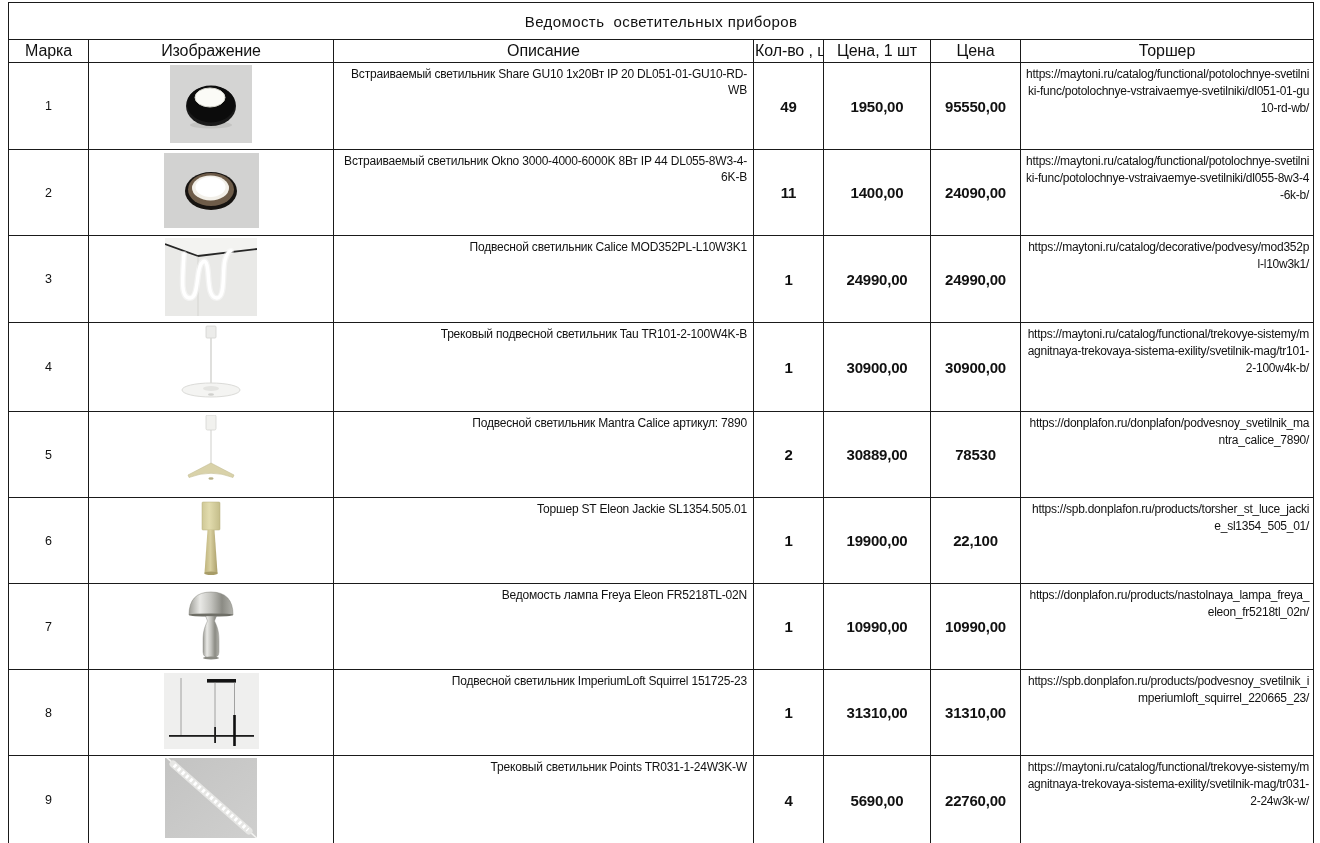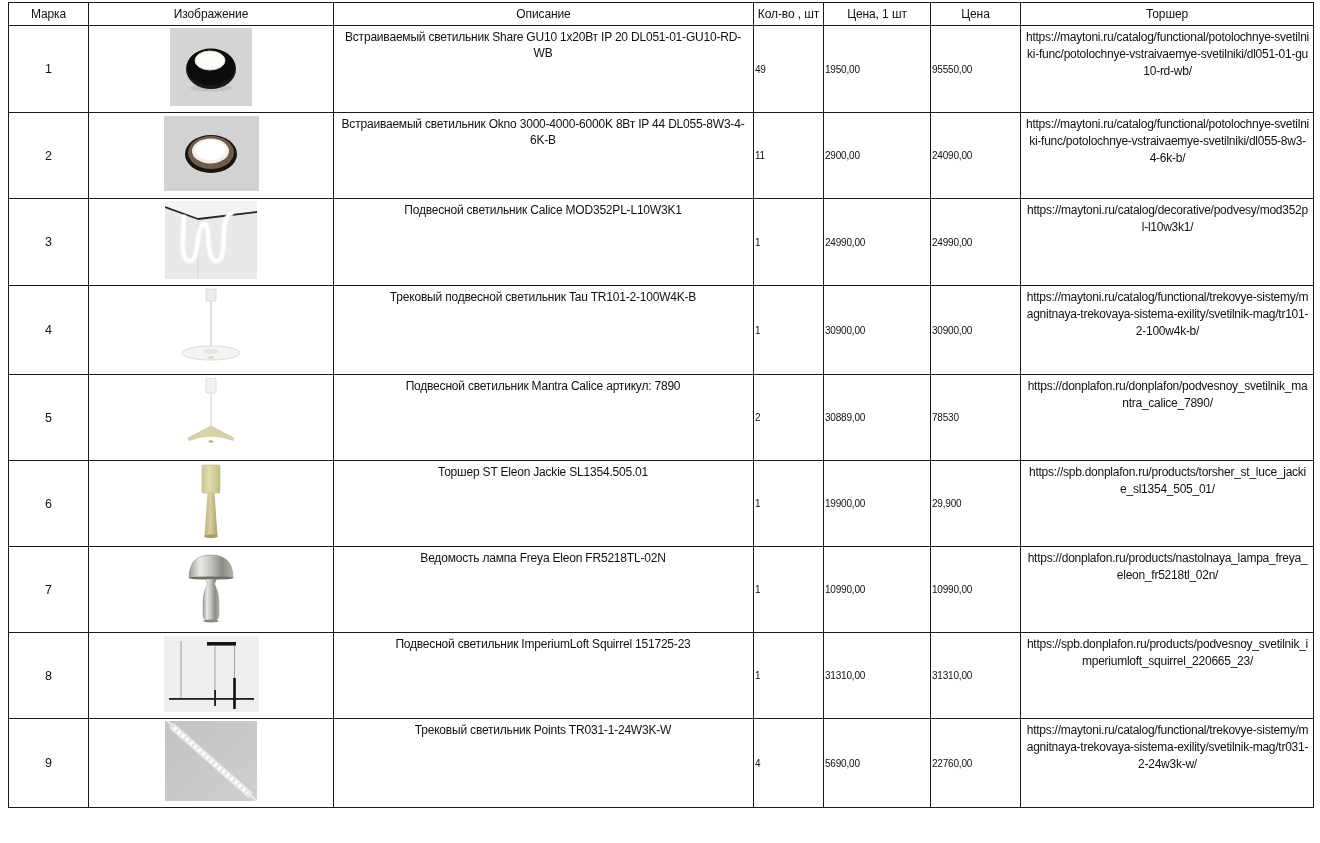--- a/index.html
+++ b/index.html
@@ -4,29 +4,29 @@
 <style>
   html,body{margin:0;padding:0;background:#ffffff;}
   body{width:1320px;height:843px;overflow:hidden;
        font-family:"Liberation Sans","DejaVu Sans",sans-serif;color:#111;}
   .sheet{position:relative;width:1320px;height:843px;background:#fff;}
   table.spec{border-collapse:collapse;table-layout:fixed;
              margin:2px 0 0 8px;width:1305px;}
   table.spec th,table.spec td{border:1px solid #1a1a1a;overflow:hidden;}
   .title-cell{height:34px;text-align:center;vertical-align:middle;
               font-size:15px;font-weight:normal;letter-spacing:.4px;white-space:pre;}
-  .hdr{height:20px;font-size:12px;font-weight:normal;text-align:center;
+  .hdr{height:20px;font-size:16px;font-weight:normal;text-align:center;
        vertical-align:middle;letter-spacing:-.1px;white-space:nowrap;}
   tr.datarow{height:86px;}
   td.mark{text-align:center;vertical-align:middle;font-size:12.5px;}
   td.imgc{text-align:center;vertical-align:middle;padding:2px;}
-  td.desc{vertical-align:top;text-align:center;padding:3px 6px 0 5px;
+  td.desc{vertical-align:top;text-align:right;padding:3px 6px 0 5px;
           font-size:12px;line-height:1.35;letter-spacing:-.2px;}
-  td.num{text-align:left;vertical-align:middle;font-size:10px;letter-spacing:-.2px;}
-  td.link{vertical-align:top;text-align:center;padding:3px 4px 8px 5px;
+  td.num{text-align:center;vertical-align:middle;font-size:15px;letter-spacing:-.2px;font-weight:bold;}
+  td.link{vertical-align:top;text-align:right;padding:3px 4px 8px 5px;
           font-size:12px;line-height:1.42;letter-spacing:-.25px;
           word-break:break-all;}
   .imgwrap{display:inline-block;line-height:0;}
   svg{display:block;}
 </style>
 </head>
 <body>
 
 <div class="sheet">
 <table class="spec">
@@ -34,20 +34,23 @@
     <col style="width:80px">
         <col style="width:245px">
         <col style="width:420px">
     <col style="width:70px">
         <col style="width:107px">
         <col style="width:90px">
     <col style="width:293px">
   </colgroup>
   <thead>
     <tr>
+      <th class="title-cell" colspan="7">Ведомость  осветительных приборов</th>
+    </tr>
+    <tr>
       <th class="hdr">Марка</th>
       <th class="hdr">Изображение</th>
       <th class="hdr">Описание</th>
       <th class="hdr">Кол-во , шт</th>
       <th class="hdr">Цена, 1 шт</th>
       <th class="hdr">Цена</th>
       <th class="hdr">Торшер</th>
     </tr>
   </thead>
   <tbody>
@@ -81,21 +84,21 @@
             <rect width="95" height="75" fill="#d2d2d1"></rect>
             <ellipse cx="47" cy="38" rx="26" ry="19" fill="#171411"></ellipse>
             <ellipse cx="47" cy="36.5" rx="23" ry="16.5" fill="#6e5c49"></ellipse>
             <ellipse cx="46.5" cy="35" rx="18.5" ry="12.5" fill="#f2efe8"></ellipse>
             <ellipse cx="46.5" cy="34" rx="15" ry="10" fill="#ffffff"></ellipse>
           </svg>
         </span>
       </td>
       <td class="desc">Встраиваемый светильник Okno 3000-4000-6000K 8Вт IP 44 DL055-8W3-4-6K-B</td>
       <td class="num">11</td>
-      <td class="num">2900,00</td>
+      <td class="num">1400,00</td>
       <td class="num">24090,00</td>
       <td class="link">https://maytoni.ru/catalog/functional/potolochnye-svetilniki-func/potolochnye-vstraivaemye-svetilniki/dl055-8w3-4-6k-b/</td>
     </tr>
 
     <tr class="datarow">
       <td class="mark">3</td>
       <td class="imgc">
         <span class="imgwrap">
           <svg width="92" height="78" viewBox="0 0 92 78">
             <rect width="92" height="78" fill="#e9e9e7"></rect>
@@ -176,21 +179,21 @@
             <rect width="28" height="76" fill="#ffffff"></rect>
             <rect x="5" y="1" width="18" height="28" rx="1" fill="url(#sh6)" stroke="#b5ac78" stroke-width="0.5"></rect>
             <polygon points="10.5,29 17.5,29 20.5,72 7.5,72" fill="url(#bs6)"></polygon>
             <ellipse cx="14" cy="72.3" rx="6.8" ry="1.8" fill="#a79c67"></ellipse>
           </svg>
         </span>
       </td>
       <td class="desc">Торшер ST Eleon Jackie SL1354.505.01</td>
       <td class="num">1</td>
       <td class="num">19900,00</td>
-      <td class="num">29,900</td>
+      <td class="num">22,100</td>
       <td class="link">https://spb.donplafon.ru/products/torsher_st_luce_jackie_sl1354_505_01/</td>
     </tr>
 
     <tr class="datarow">
       <td class="mark">7</td>
       <td class="imgc">
         <span class="imgwrap">
           <svg width="46" height="70" viewBox="0 0 46 70">
             <defs>
               <linearGradient id="nick" x1="0" y1="0" x2="1" y2="0">

